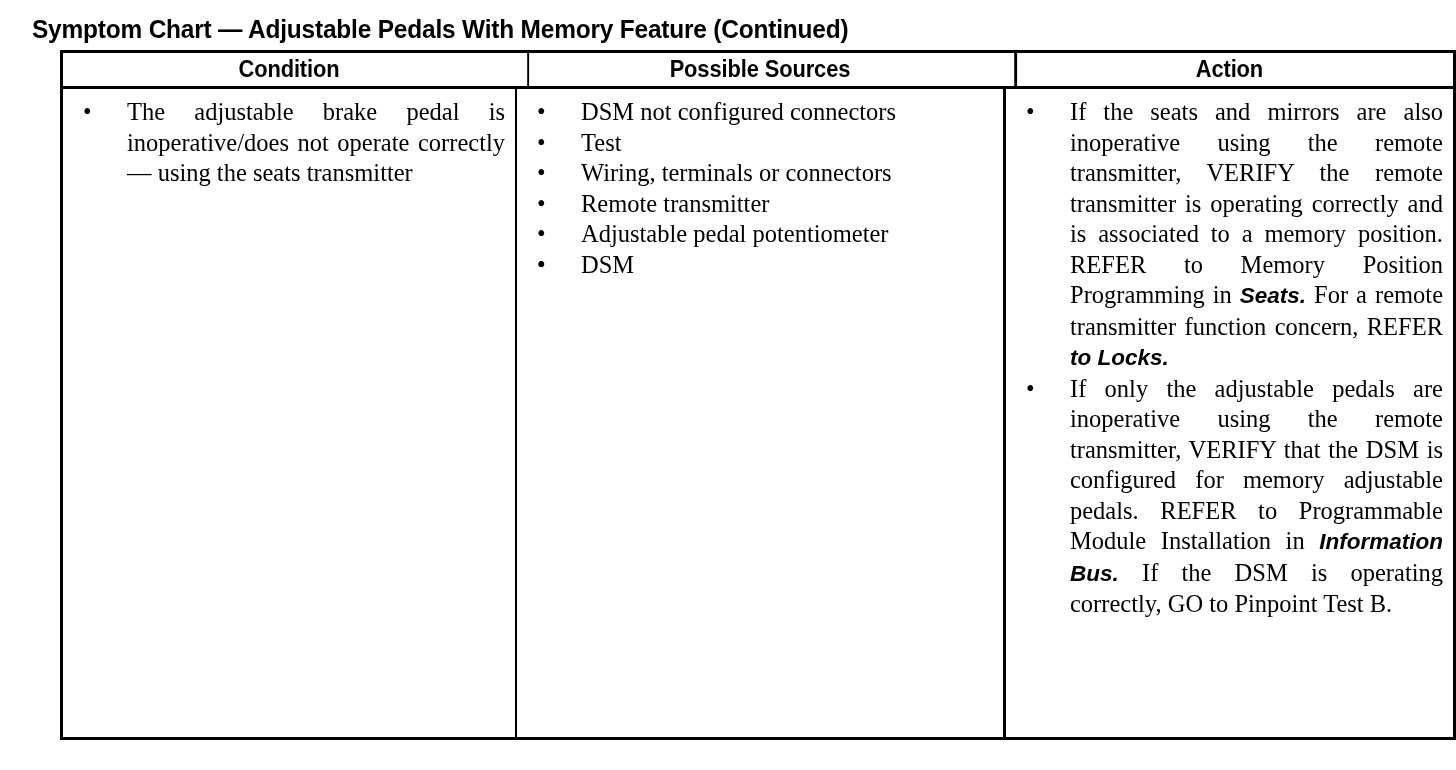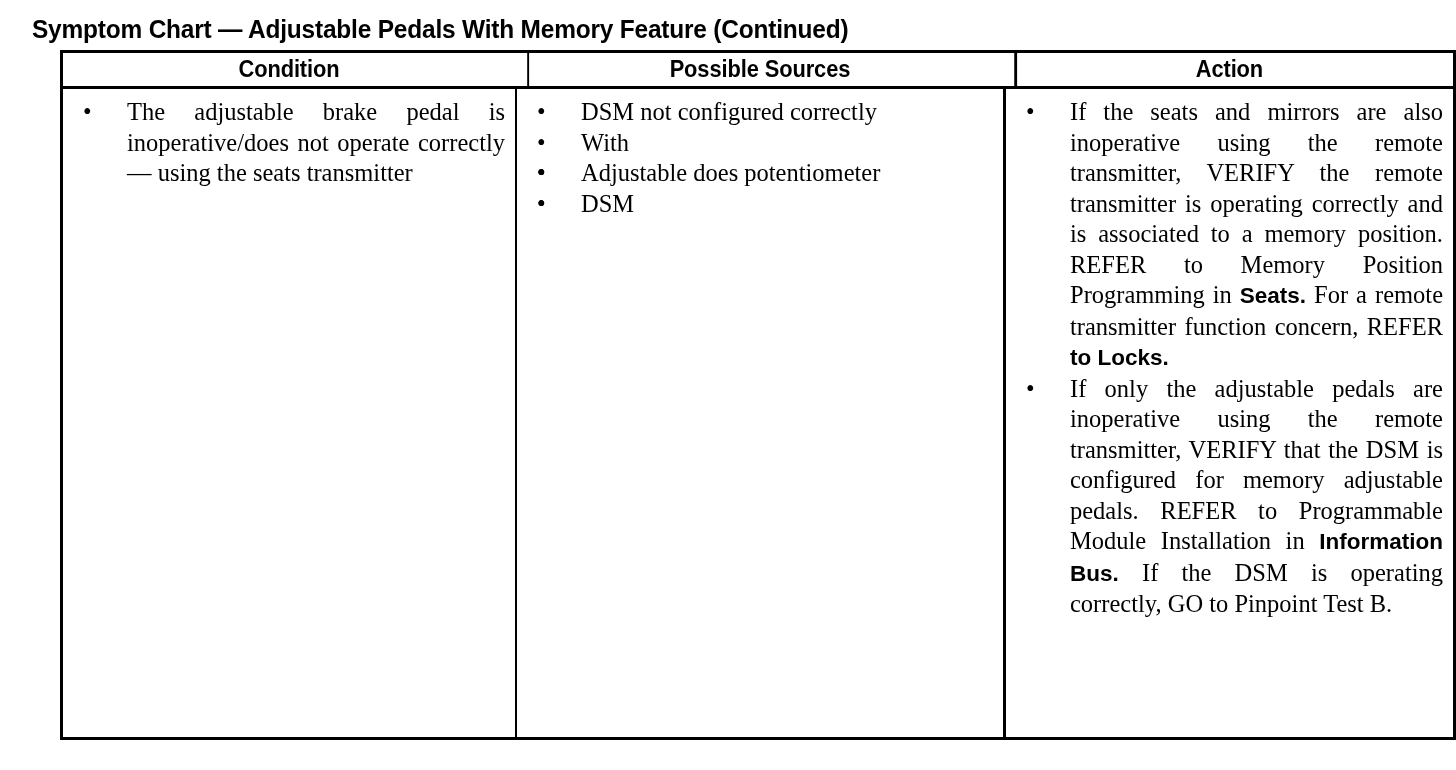--- a/index.html
+++ b/index.html
@@ -110,20 +110,21 @@
   }
 
   
   li.nojustify { text-align: left; }
 
   
   .xref {
     font-family: "Liberation Sans", "DejaVu Sans", sans-serif;
     font-weight: bold;
     font-size: 22.5px;
+    font-style: italic;
   }
 
   .action-list > li { text-align: justify; }
   .action-list > li:last-child { text-align: justify; }
 </style>
 </head>
 <body>
 
 <div class="page">
 
@@ -140,25 +141,25 @@
     <div class="tbody-row">
 
       <div class="col-condition td">
         <ul class="bullets" id="condition-list">
             <li><span class="bullet-marker">•</span><span>The adjustable brake pedal is inoperative/does not operate correctly — using the seats transmitter</span></li>
           </ul>
       </div>
 
       <div class="col-sources td">
         <ul class="bullets" id="sources-list">
-            <li class="nojustify"><span class="bullet-marker">•</span><span>DSM not configured correctly</span></li>
-            <li class="nojustify"><span class="bullet-marker">•</span><span>With</span></li>
-            <li class="nojustify"><span class="bullet-marker">•</span></li>
-            <li class="nojustify"><span class="bullet-marker">•</span></li>
-            <li class="nojustify"><span class="bullet-marker">•</span><span>Adjustable does potentiometer</span></li>
+            <li class="nojustify"><span class="bullet-marker">•</span><span>DSM not configured connectors</span></li>
+            <li class="nojustify"><span class="bullet-marker">•</span><span>Test</span></li>
+            <li class="nojustify"><span class="bullet-marker">•</span><span>Wiring, terminals or connectors</span></li>
+            <li class="nojustify"><span class="bullet-marker">•</span><span>Remote transmitter</span></li>
+            <li class="nojustify"><span class="bullet-marker">•</span><span>Adjustable pedal potentiometer</span></li>
             <li class="nojustify"><span class="bullet-marker">•</span></li>
             <li class="nojustify"><span class="bullet-marker">•</span><span>DSM</span></li>
           </ul>
       </div>
 
       <div class="col-action td">
         <ul class="bullets action-list" id="action-list">
             <li><span class="bullet-marker">•</span><span>If the seats and mirrors are also inoperative using the remote transmitter, VERIFY the remote transmitter is operating correctly and is associated to a memory position. REFER to Memory Position Programming in </span><span class="xref">Seats.</span><span> For a remote transmitter function concern, REFER </span><span class="xref">to Locks.</span></li>
             <li><span class="bullet-marker">•</span><span>If only the adjustable pedals are inoperative using the remote transmitter, VERIFY that the DSM is configured for memory adjustable pedals. REFER to Programmable Module Installation in </span><span class="xref">Information Bus.</span><span> If the DSM is operating correctly, GO to Pinpoint Test B.</span></li>
           </ul>

